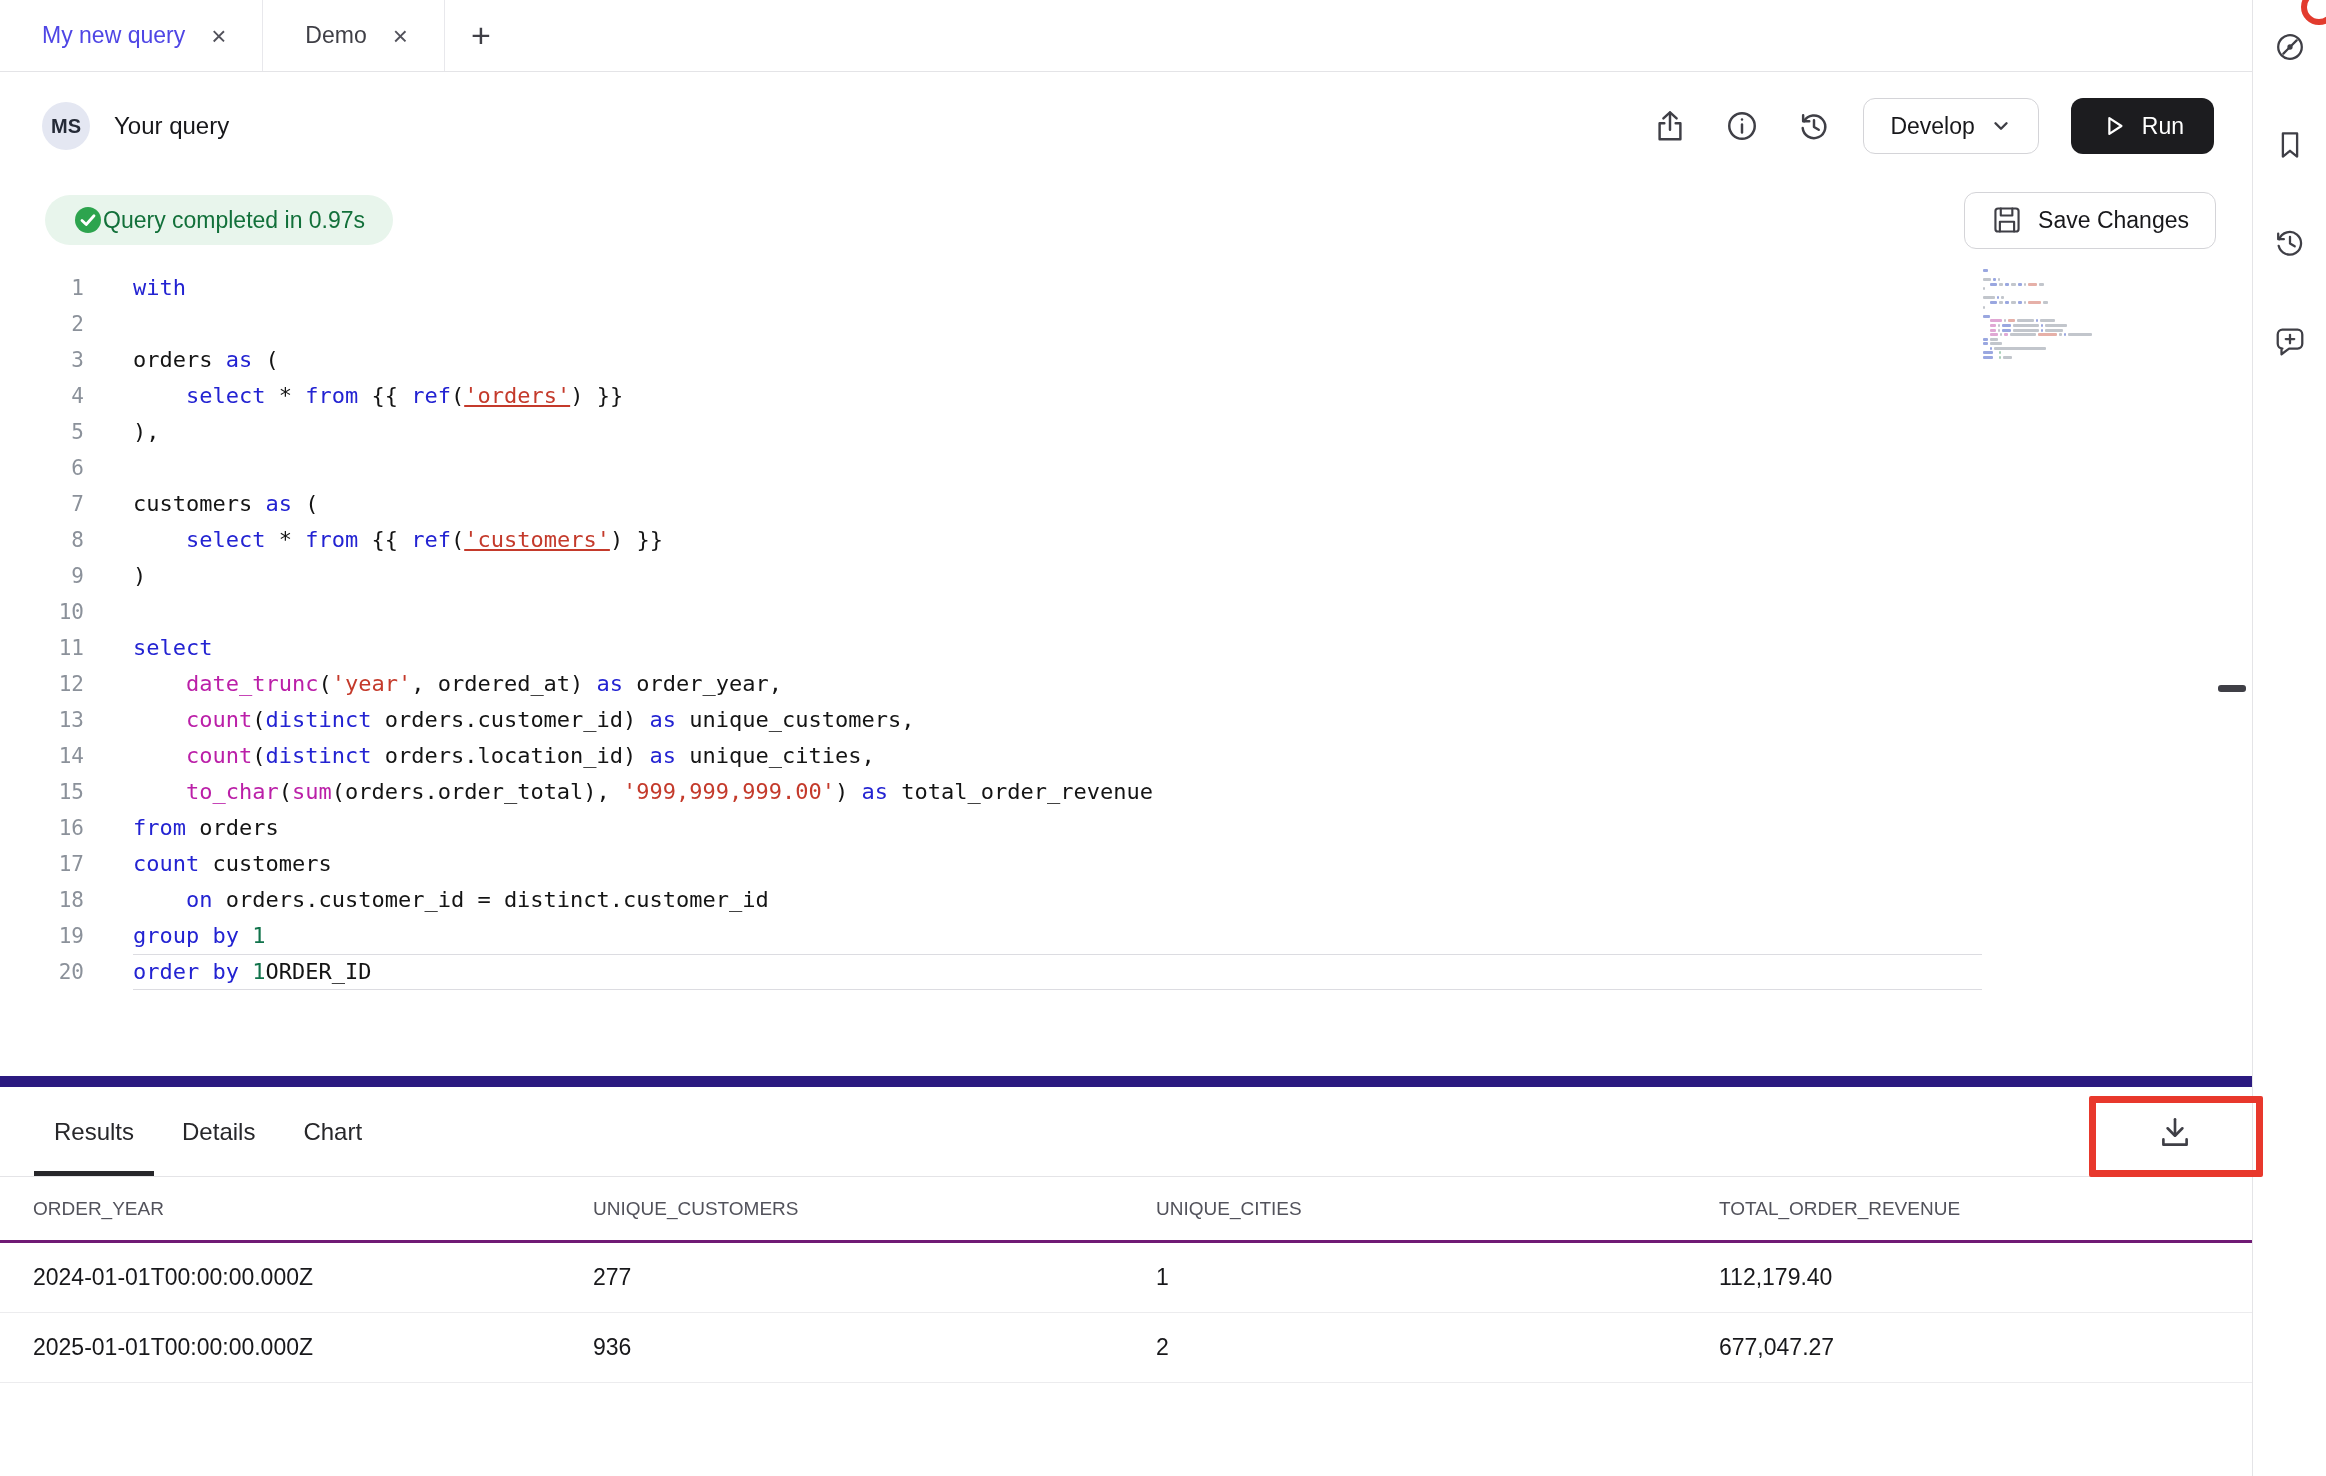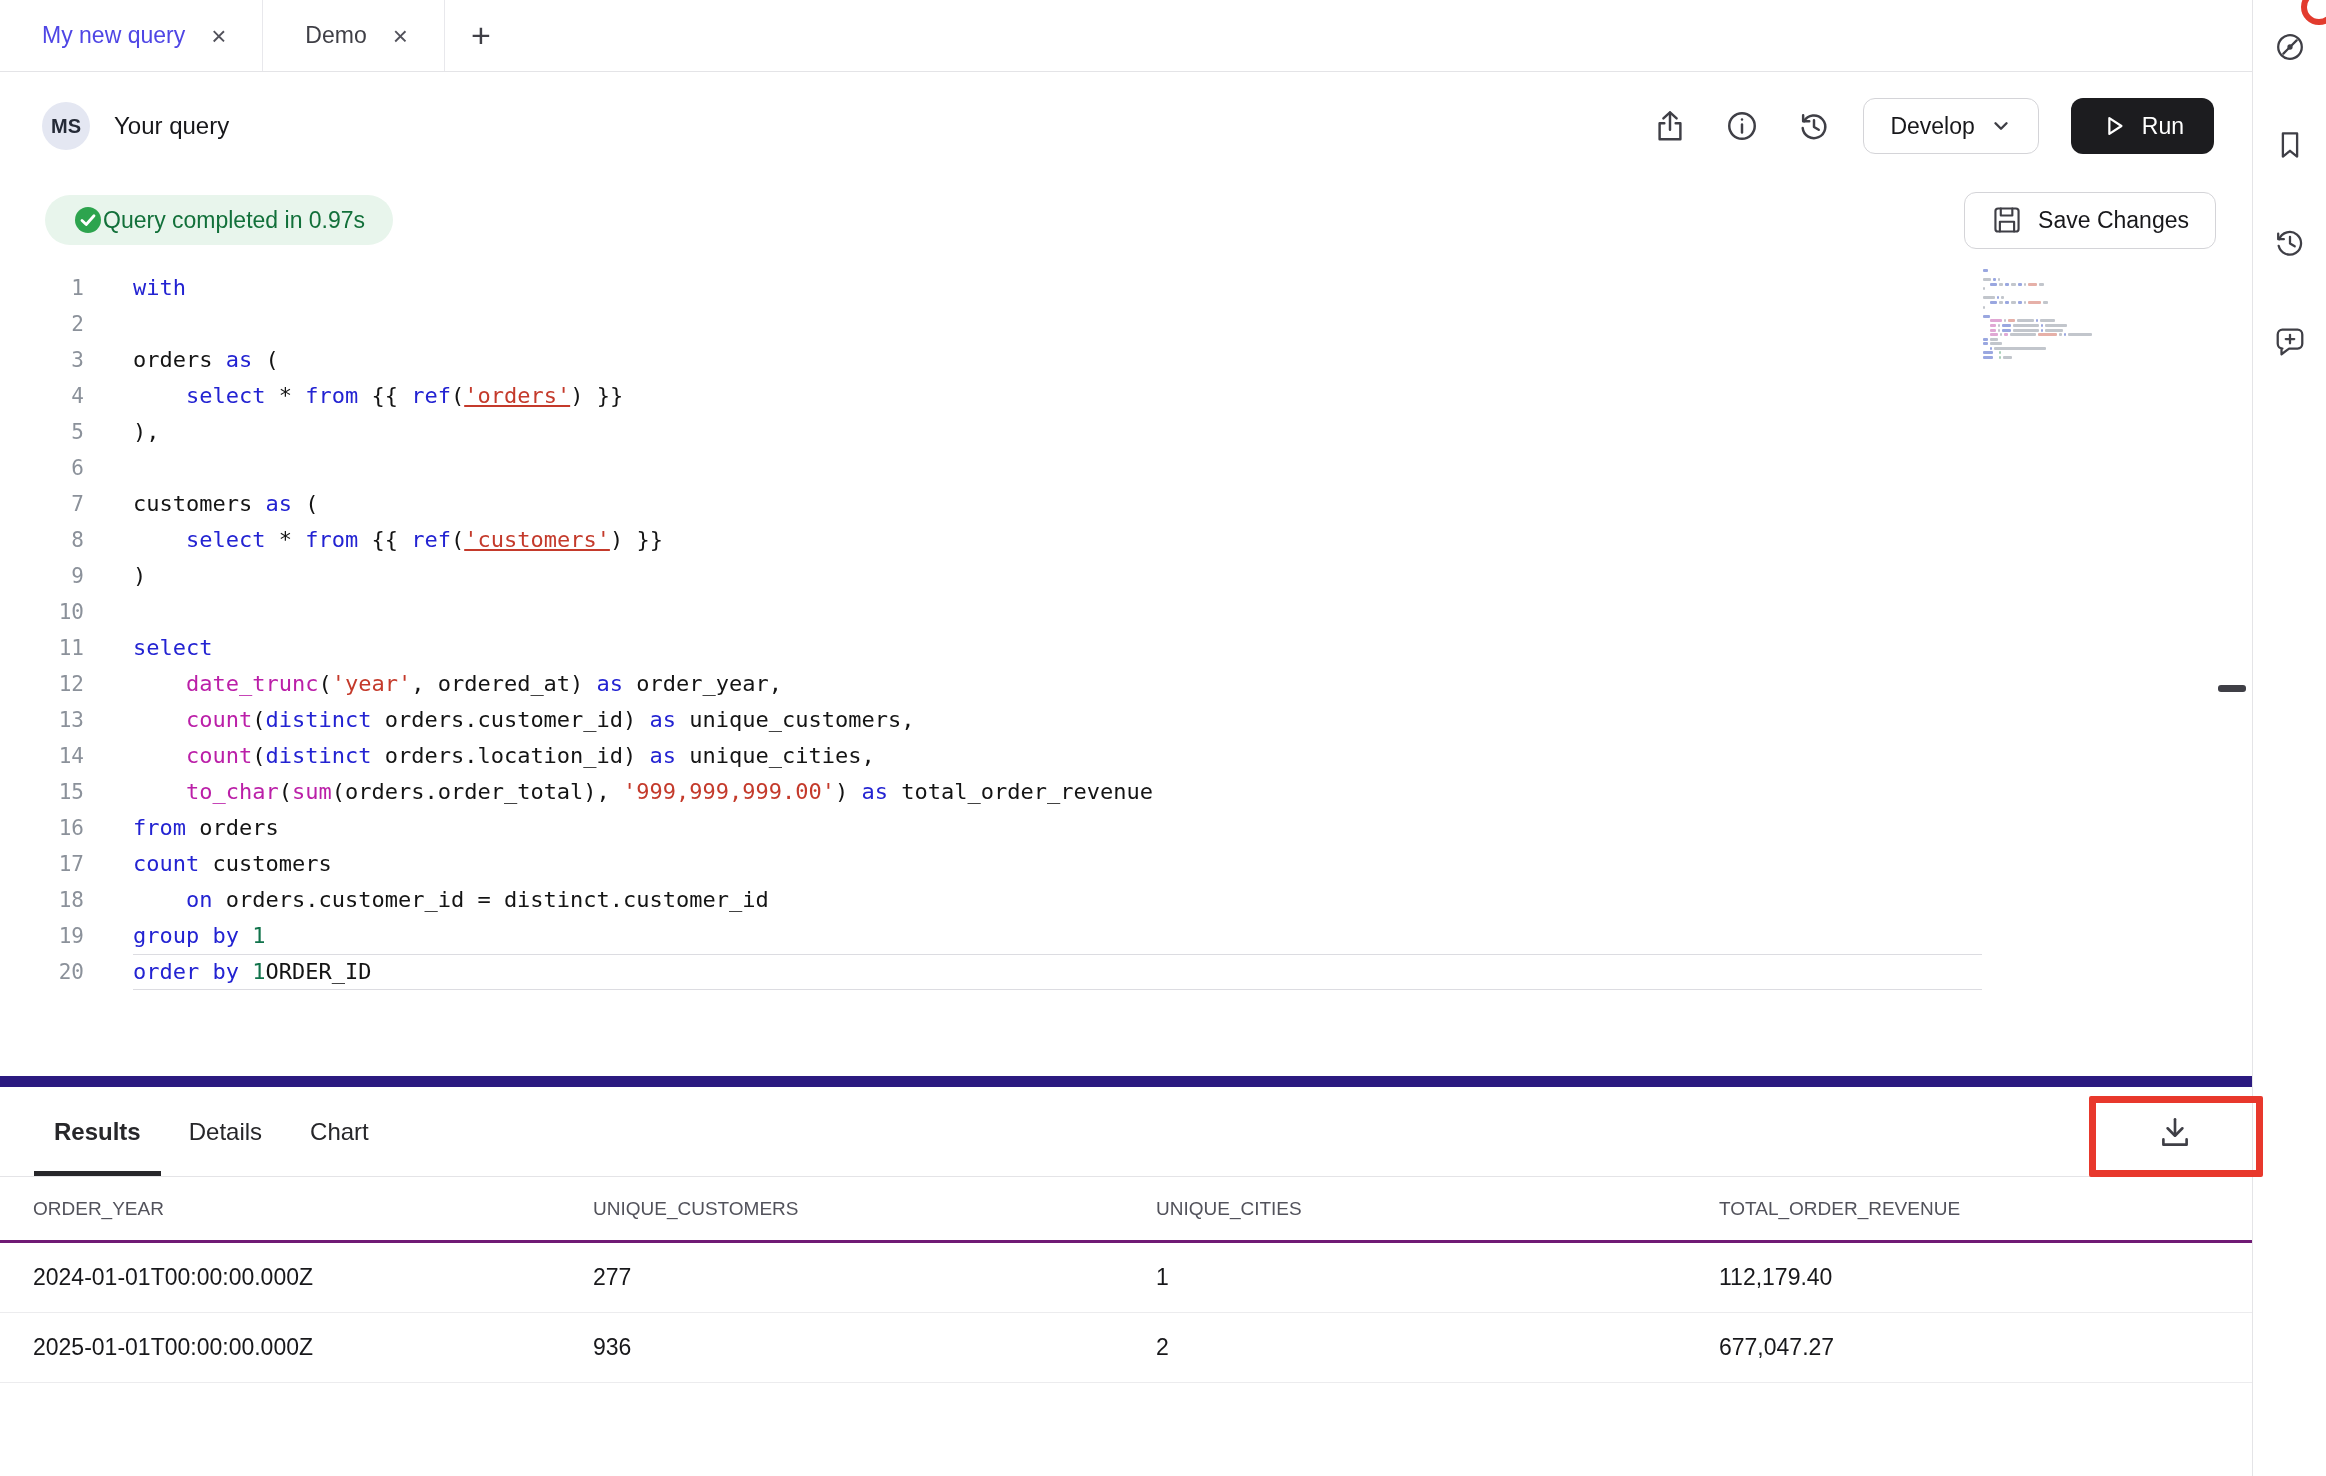--- a/index.html
+++ b/index.html
@@ -49,21 +49,21 @@
   .mm-line span{height:3px;display:inline-block;margin-right:2px;border-radius:1px}
   .mm-kw{background:#9aa7e0}.mm-fn{background:#e0a8d4}.mm-str{background:#e6b0a8}.mm-lnk{background:#e6b0a8}.mm-pl{background:#c2c6cc}.mm-num{background:#a8d0b8}.mm-sp{background:transparent !important}
   .scroll-thumb{position:absolute;right:6px;top:425px;width:28px;height:7px;background:#3f3f46;border-radius:3px}
 
   
   .divider{height:11px;background:#2b1a80;flex:none}
 
   
   .results-bar{height:90px;flex:none;display:flex;align-items:center;padding-left:54px;border-bottom:1px solid #e4e4e7;position:relative}
   .rtab{margin-right:48px;font-size:24px;color:#27272a;height:100%;display:flex;align-items:center;position:relative;cursor:pointer}
-  .rtab.active{font-weight:700}
+  .rtab.active{font-weight:400}
   .rtab.active::after{content:"";position:absolute;left:-20px;right:-20px;bottom:0;height:5px;background:#27272a}
   .download-btn{position:absolute;right:55px;top:50%;transform:translateY(-50%);width:44px;height:44px;display:flex;align-items:center;justify-content:center;cursor:pointer}
 
   
   .thead,.trow{display:grid;grid-template-columns:560px 563px 563px 1fr;align-items:center;padding-left:33px}
   .thead{height:66px;border-bottom:3px solid #701a75;color:#52525b;font-size:19px}
   .trow{height:70px;border-bottom:1px solid #ececee;color:#18181b;font-size:23px}
 
   
   .annotation{position:absolute;left:2089px;top:1096px;width:174px;height:81px;border:7px solid #e8382c;border-radius:2px;z-index:50;pointer-events:none}

